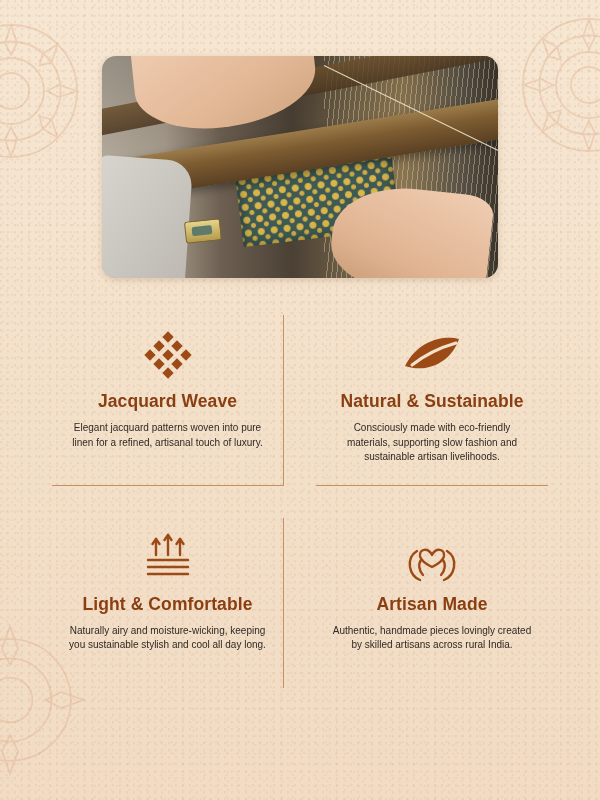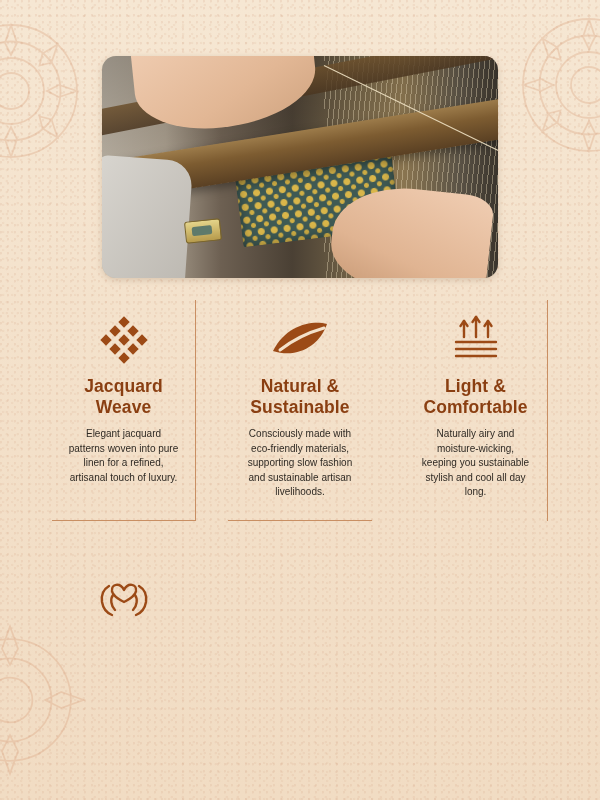--- a/index.html
+++ b/index.html
@@ -167,24 +167,24 @@
     background: #efe2c4;
     transform: rotate(26deg);
     transform-origin: left center;
     opacity: .9;
   }
 
   
   .features {
     position: absolute;
     left: 52px;
-    top: 300px;
+    top: 315px;
     width: 496px;
     display: grid;
-    grid-template-columns: 1fr 1fr 1fr;
+    grid-template-columns: 1fr 1fr;
     grid-template-rows: 1fr 1fr;
     gap: 32px;
   }
   .cell {
     padding: 14px 16px 20px;
     text-align: center;
     position: relative;
   }
   .cell.r1c1 { border-right: 1px solid #c98f63; border-bottom: 1px solid #c98f63; }
   .cell.r1c2 { border-bottom: 1px solid #c98f63; }
@@ -340,16 +340,18 @@
         <svg width="56" height="50" viewBox="0 0 56 50">
           <g fill="none" stroke="#9c4a16" stroke-width="2.4" stroke-linecap="round" stroke-linejoin="round">
             <path d="M28 22 C24 14 15 16 16 23 C17 29 28 34 28 34 C28 34 39 29 40 23 C41 16 32 14 28 22 Z"></path>
             <path d="M13 18 C8 21 5 27 6 34 C7 40 11 45 16 47"></path>
             <path d="M43 18 C48 21 51 27 50 34 C49 40 45 45 40 47"></path>
             <path d="M17 27 C14 31 15 38 19 42"></path>
             <path d="M39 27 C42 31 41 38 37 42"></path>
           </g>
         </svg>
       </div>
+      <h3 class="f-title">Artisan Made</h3>
+      <p class="f-desc">Authentic, handmade pieces lovingly created by skilled artisans across rural India.</p>
     </div>
 
   </div>
 </div>
 
 </body></html>

